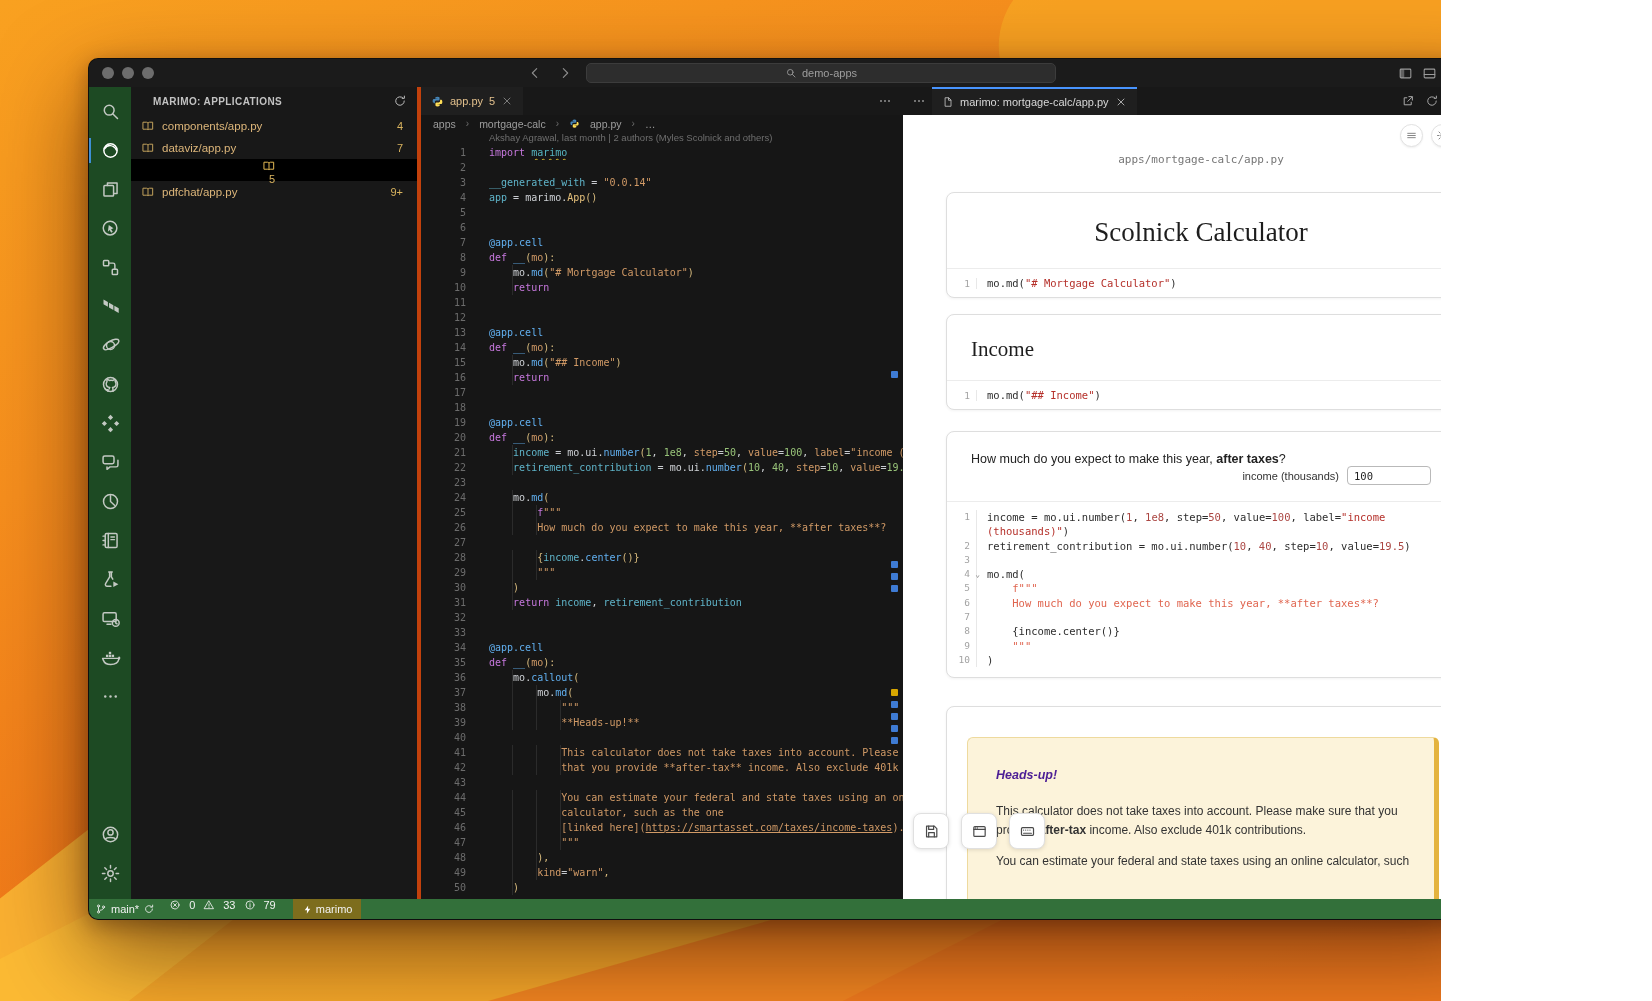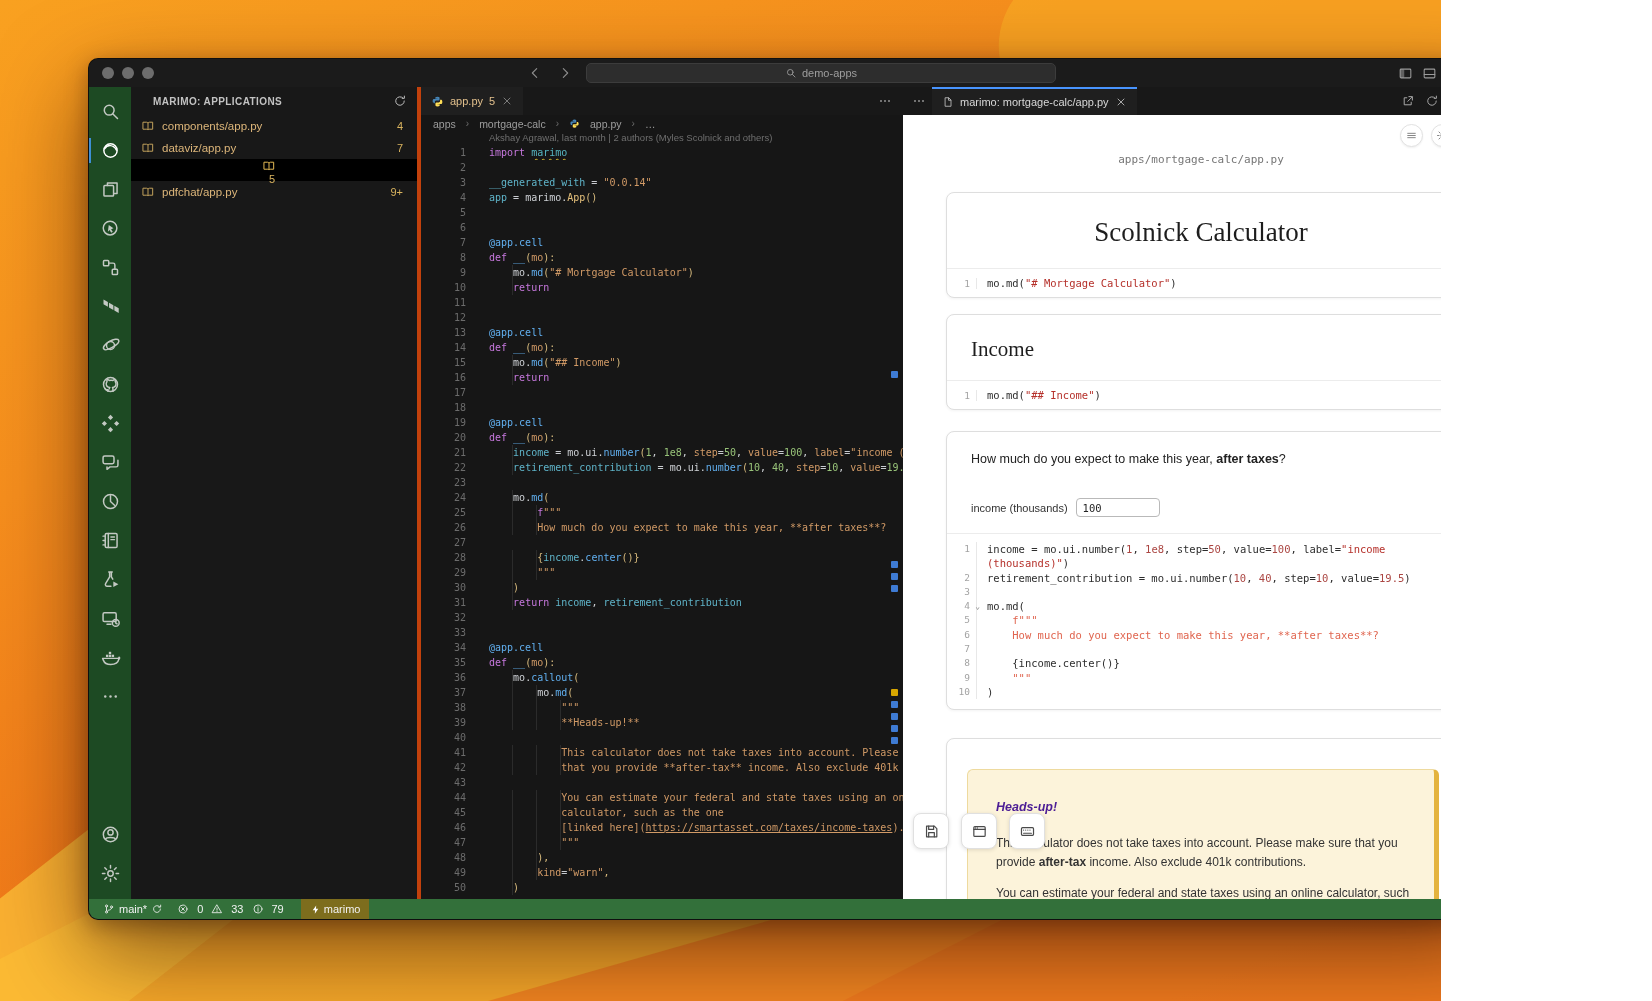--- a/index.html
+++ b/index.html
@@ -113,21 +113,21 @@
   .card1 { margin-top:26px; }
   .card1 .title { text-align:center; font-size:27px; padding:24px 0 20px; }
   .card2 { margin-top:16px; }
   .card2 .title { font-size:21px; padding:22px 0 18px 24px; }
   .divider { border-top:1px solid #ececec; }
   .coderow { display:flex; align-items:center; padding:8px 0; font-family:"DejaVu Sans Mono","Liberation Mono",monospace; font-size:10.5px; }
   .coderow .wn-col,.wvline .wn-col { width:30px; flex:none; text-align:right; color:#a3a3a3; font-size:9.5px; border-right:1px solid #e8e8e8; padding-right:6px; margin-right:10px; }
   .card3 { margin-top:21px; }
   .c3-top { padding:20px 24px 16px; }
   .question { font-size:12.5px; color:#222; }
-  .inputrow { margin-top:32px; display:flex; align-items:center; justify-content:flex-start; gap:8px; }
+  .inputrow { margin-top:0; display:flex; align-items:center; justify-content:flex-end; gap:8px; }
   .inputrow label { font-size:11px; color:#333; }
   .numinput { width:84px; height:19px; border:1px solid #b9b9b9; border-radius:4px; font-family:"DejaVu Sans Mono","Liberation Mono",monospace;
     font-size:10.5px; padding:0 6px; color:#222; }
   .wvcode { padding:8px 0 10px; }
   .wvline { display:flex; font-family:"DejaVu Sans Mono","Liberation Mono",monospace; font-size:10.5px; line-height:14.3px; white-space:pre; }
   .wvline .lc { flex:1; overflow:hidden; }
   .wvline .wn-col { position:relative; }
   .chev { position:absolute; right:-4px; top:1px; font-size:8px; color:#8a8a8a; }
   .tk-ws { color:var(--wv-string,#b5302a); } .tk-wn { color:var(--wv-num,#ab4642); } .tk-wf { color:var(--wv-fstring,#e0654f); }
   .wvline .tk-t, .coderow .tk-t { color:#2d2d2d; }
@@ -141,22 +141,22 @@
 
   .fab-row { position:absolute; left:10px; top:698px; display:flex; gap:12px; }
   .fab { width:36px; height:36px; border-radius:8px; background:#fff; border:1px solid #e0e0e0;
     box-shadow:0 1px 4px rgba(0,0,0,.12); display:flex; align-items:center; justify-content:center; color:#4a4a4a; }
   .fab .icon { width:17px; height:17px; }
   .runbtn { position:absolute; right:22px; top:701px; width:30px; height:30px; border-radius:50%; background:#fff;
     border:1px solid #e2e2e2; box-shadow:0 1px 4px rgba(0,0,0,.1); display:flex; align-items:center; justify-content:center; color:#979797; }
   .runbtn .icon { width:14px; height:14px; }
 
   
-  .statusbar { height:20px; flex:none; background:var(--status-green,#326d36); display:flex; align-items:center;
-    color:#f2f2f2; font-size:11px; padding:0 10px; gap:4px; }
+  .statusbar { height:20px; flex:none; background:var(--status-green,#326d36); display:flex; align-items:flex-start;
+    color:#f2f2f2; font-size:11px; padding:0 2px; gap:4px; }
   .sb-item { display:flex; align-items:center; gap:4px; padding:0 4px; height:100%; }
   .sb-item .icon { width:12px; height:12px; }
   .sb-prob { display:flex; align-items:center; gap:3px; margin-left:6px; }
   .sb-prob .icon { width:12px; height:12px; }
   .sb-prob span { margin-right:5px; }
   .mbadge { display:flex; align-items:center; gap:3px; background:var(--badge-olive,#7d6d1d); height:100%; padding:0 9px; margin-left:8px; }
   .mbadge .icon { width:11px; height:11px; color:#fff; }
   .sb-right { margin-left:auto; display:flex; gap:12px; align-items:center; }
   .sb-right .icon { width:13px; height:13px; }
 </style>

